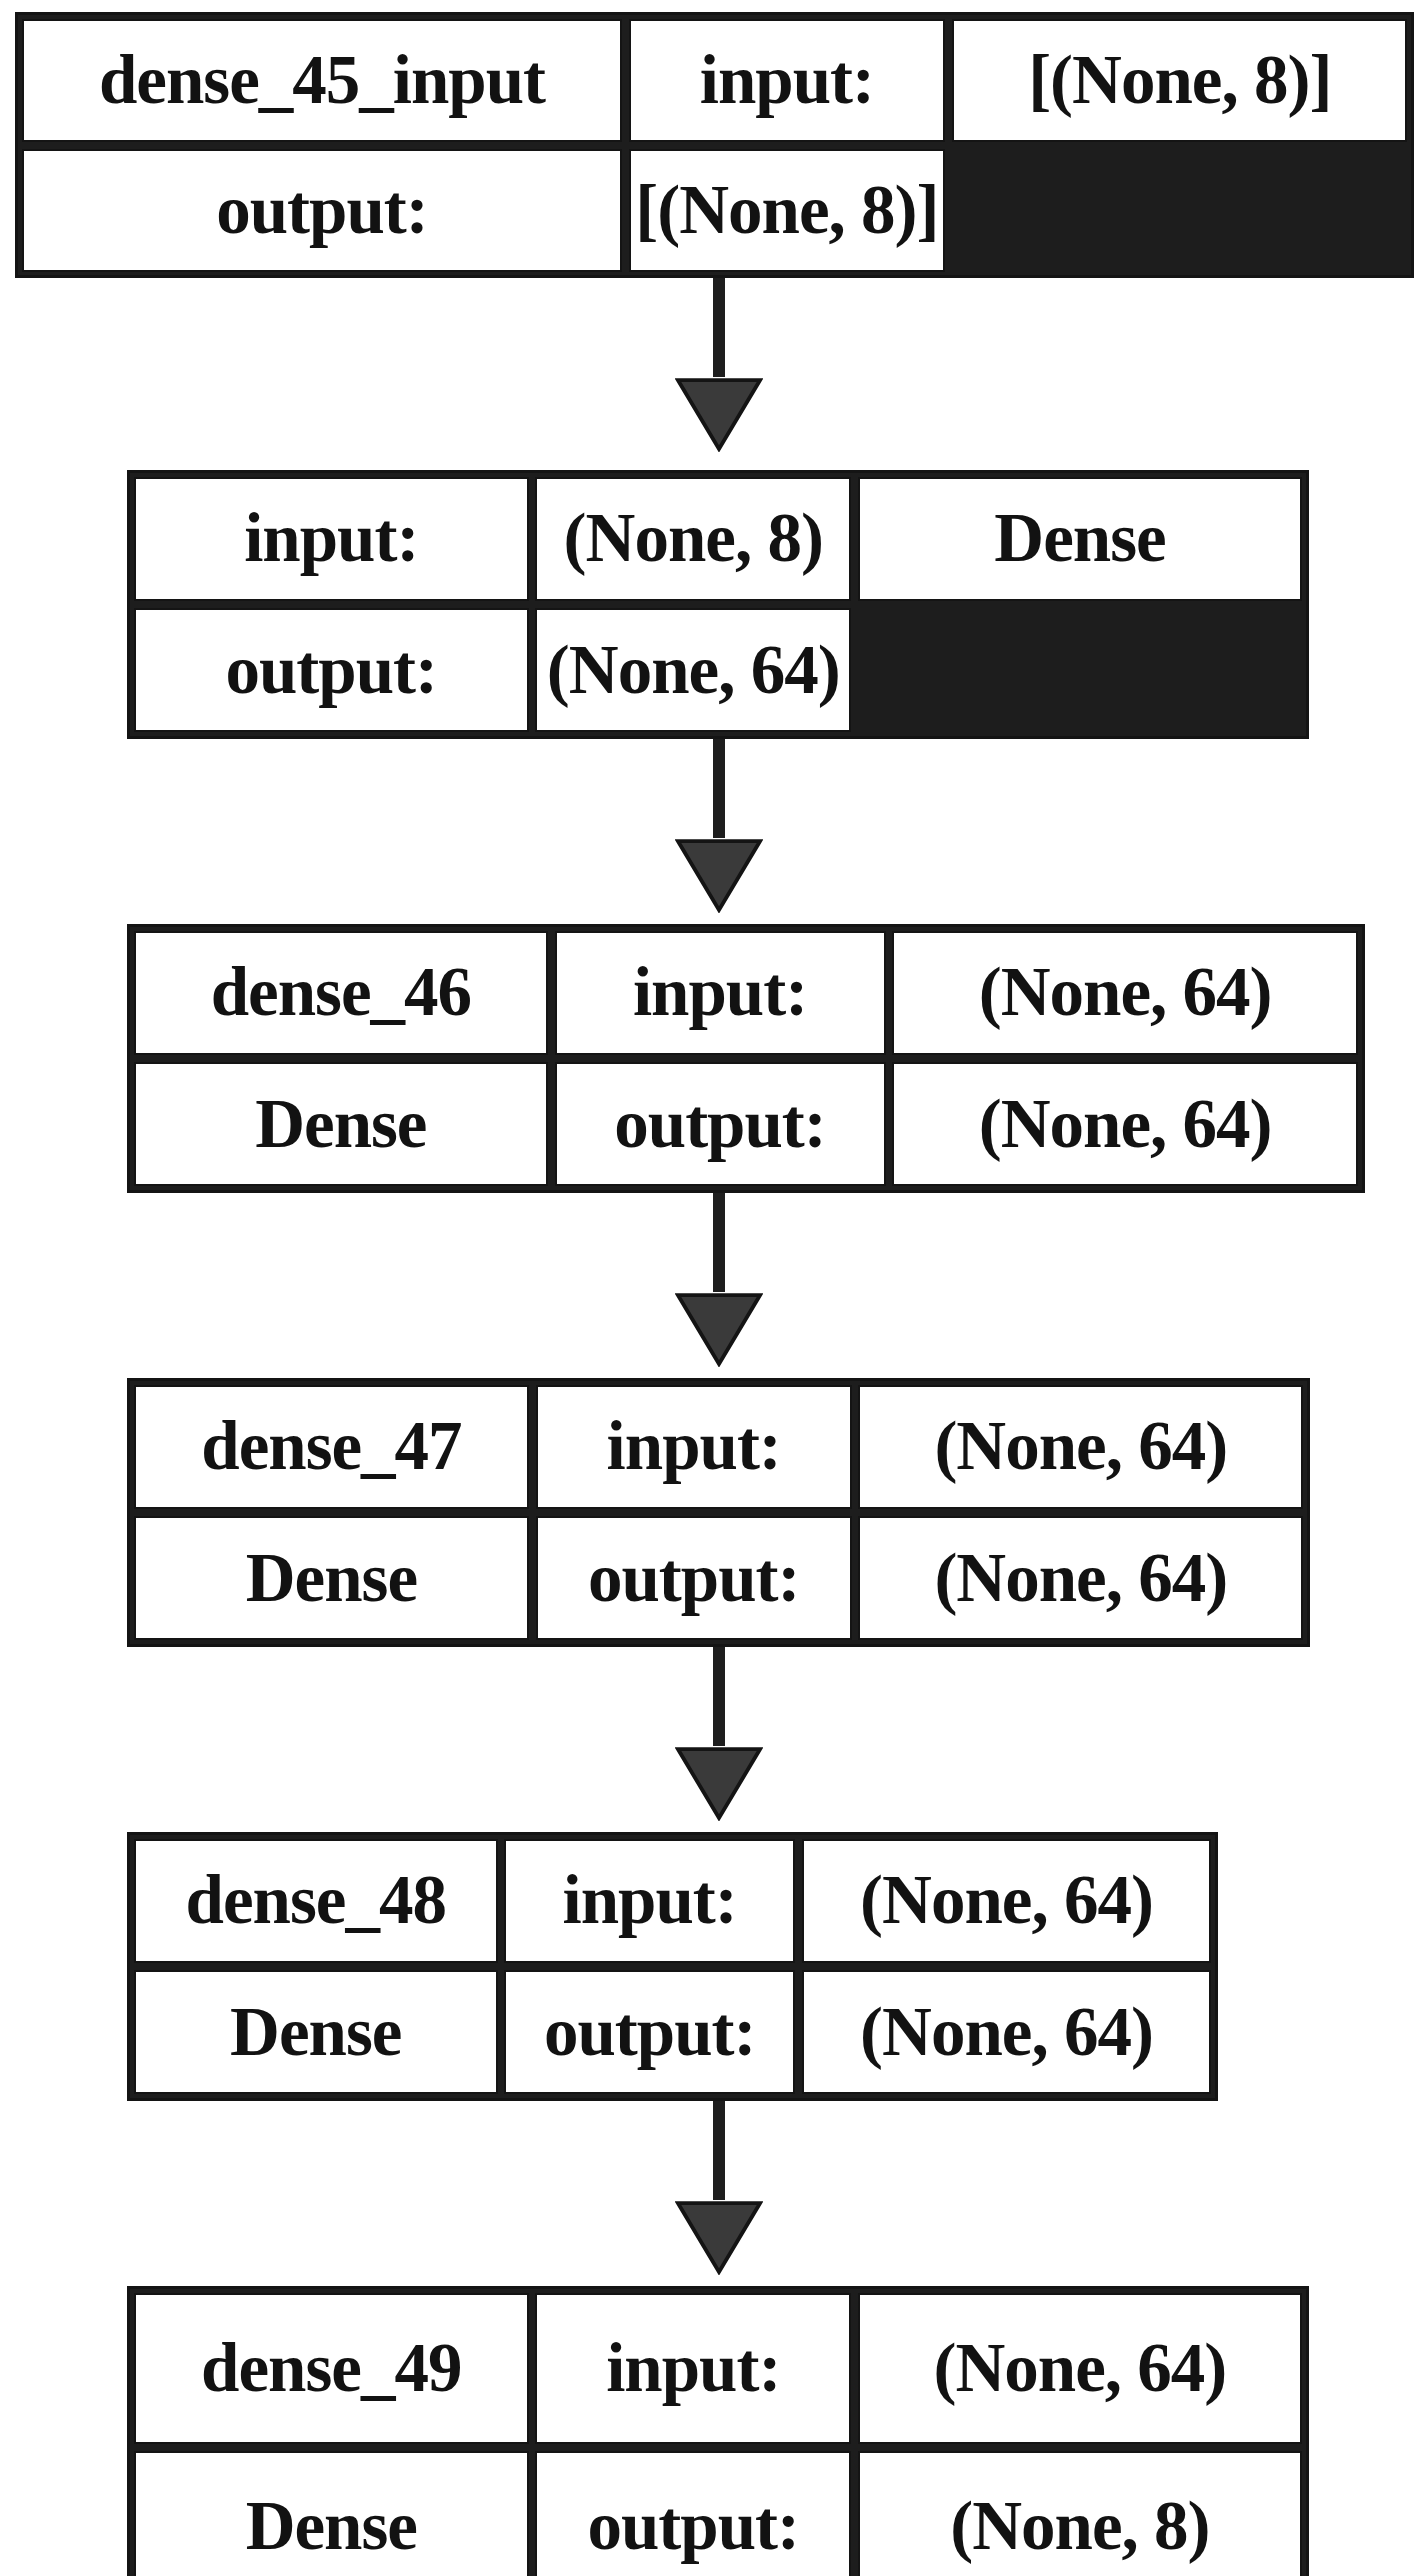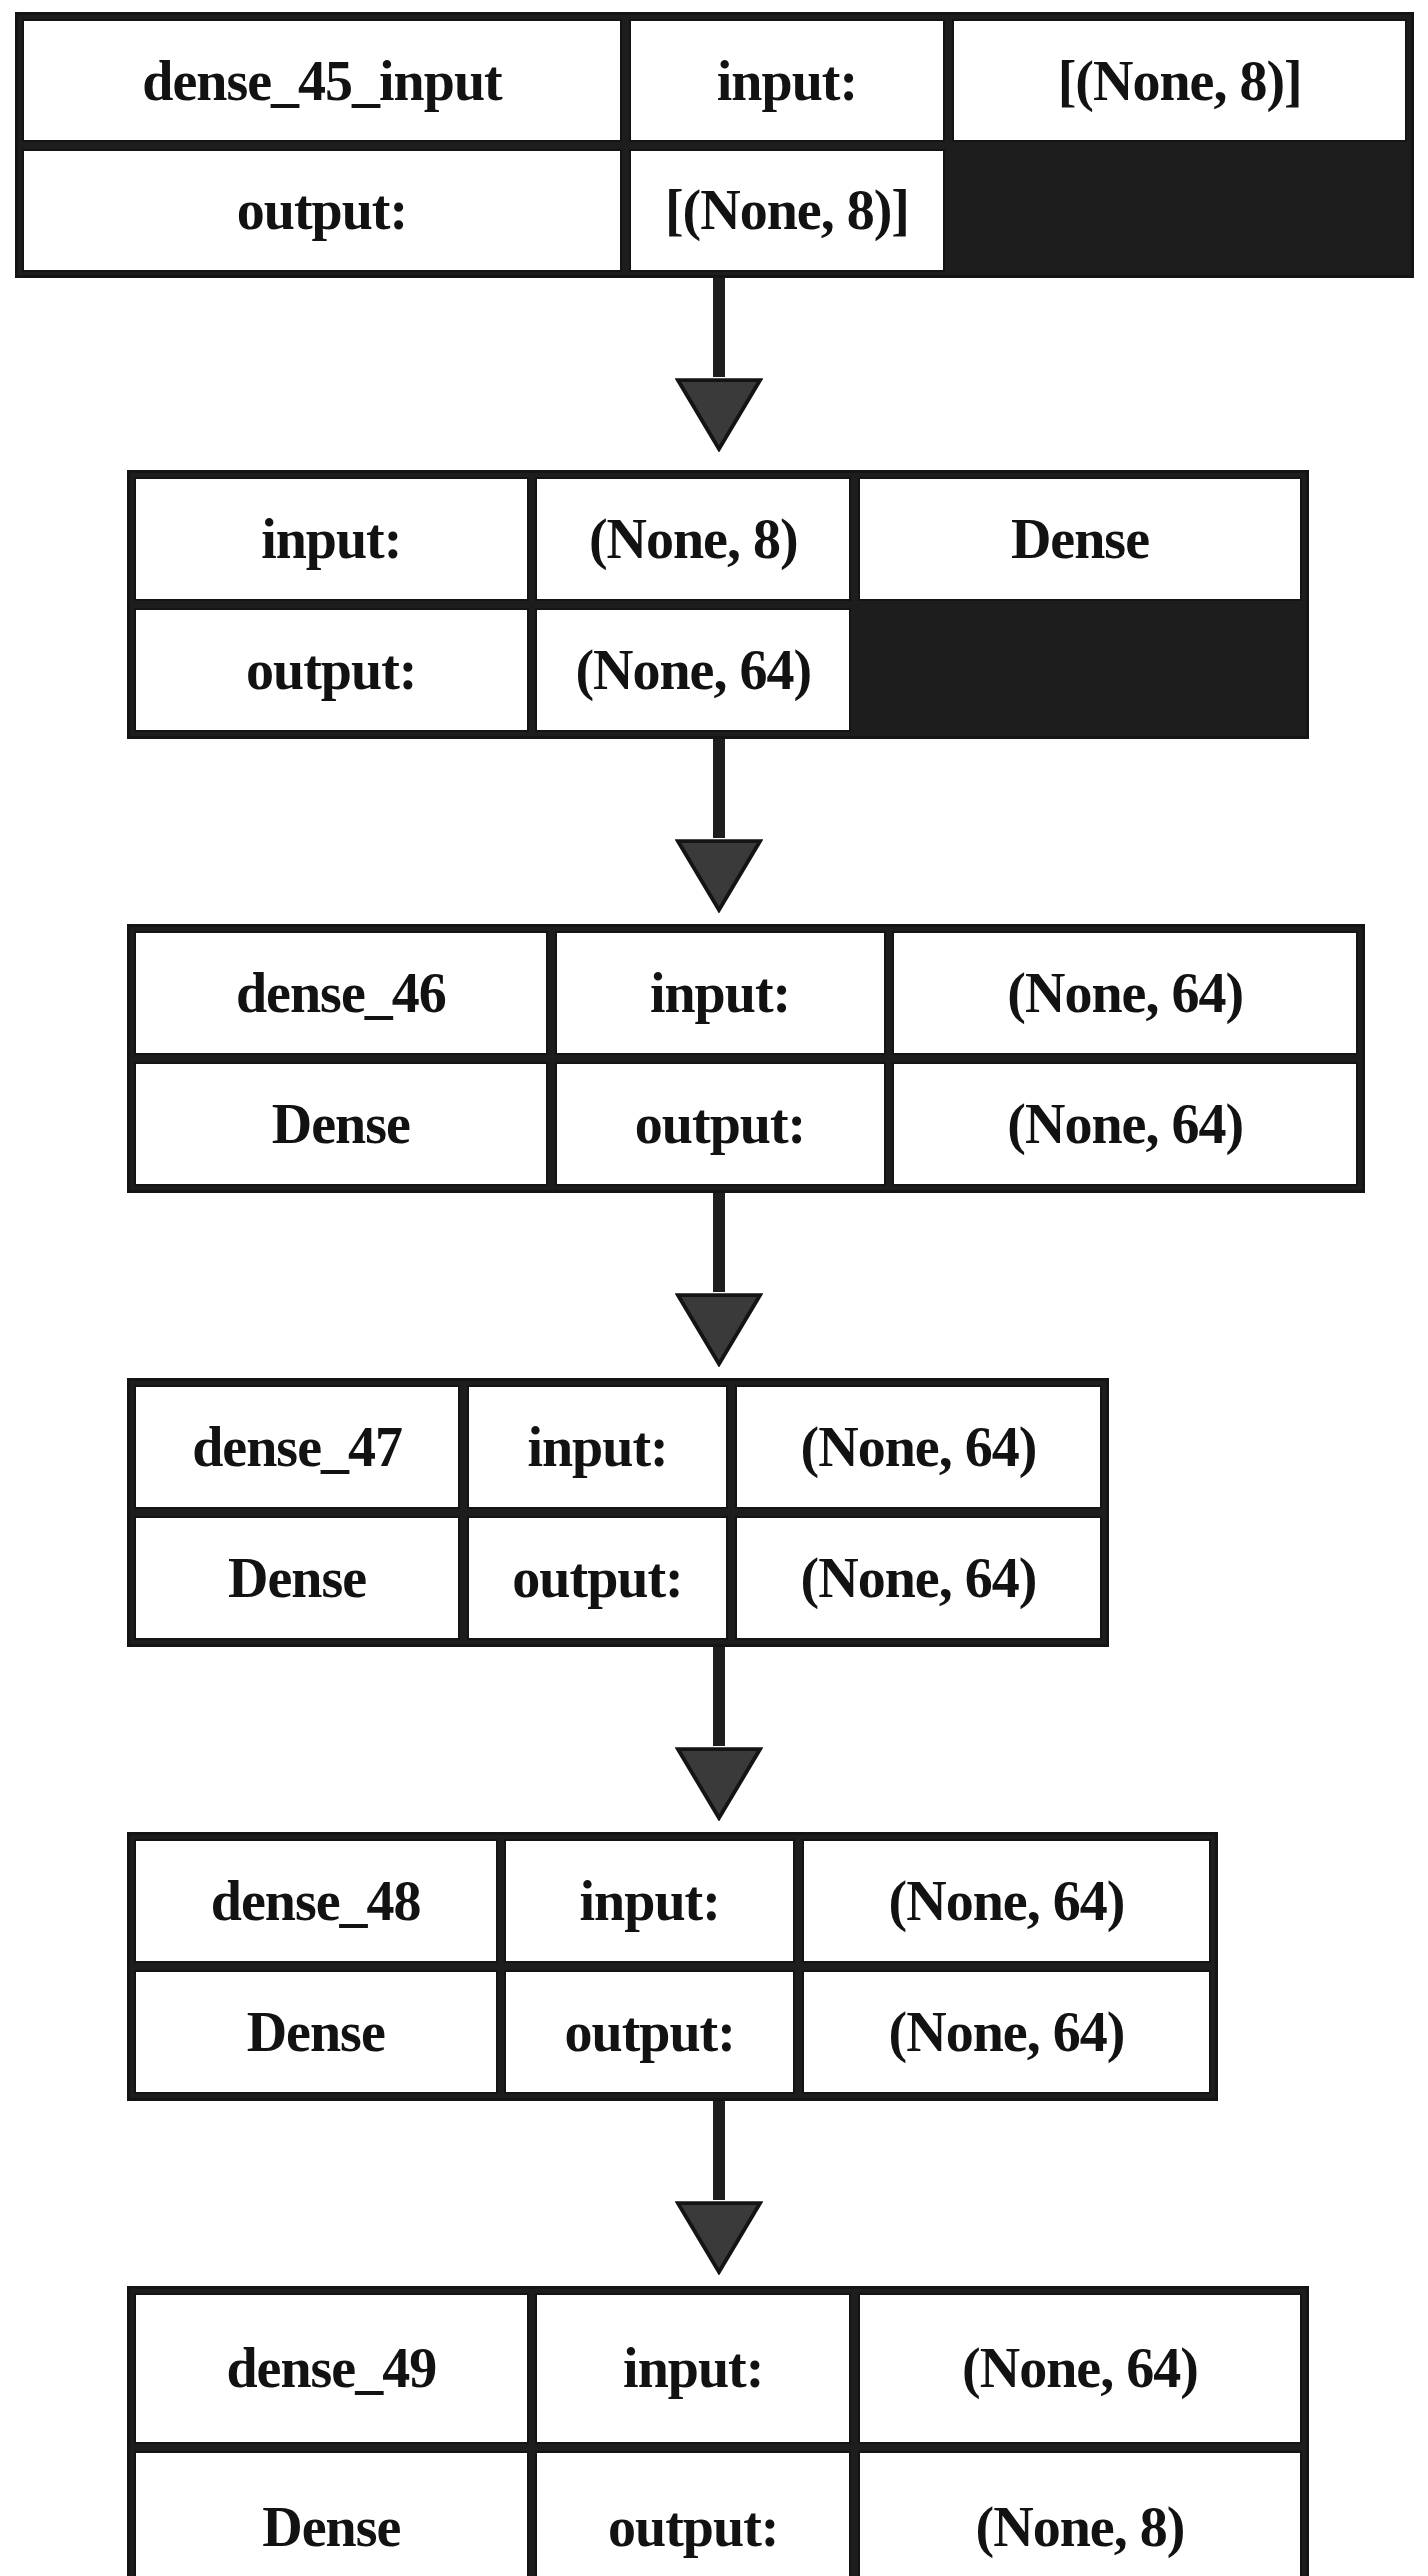--- a/index.html
+++ b/index.html
@@ -28,21 +28,21 @@
   }
   .node--wide { grid-template-columns: 640fr 338fr 486fr; }
   .node--std  { grid-template-columns: 423fr 338fr 476fr; }
   .cell {
     background: var(--cell-bg, #ffffff);
     border: 2.9px solid var(--border-color, #141414);
     display: flex;
     align-items: center;
     justify-content: center;
     font-weight: bold;
-    font-size: 56px;
+    font-size: 69px;
     letter-spacing: -1px;
     color: var(--text-color, #121212);
     white-space: nowrap;
     overflow: hidden;
   }
   
   .arrow {
     position: absolute;
     width: 88px;
     display: flex;
@@ -129,21 +129,21 @@
     <div class="cell">
       <span>(None, 64)</span>
     </div>
   </div>
     <div class="arrow" style="left: 675px; top: 1193px;">
     <div class="arrow-stem" style="height: 99px;"></div>
     <svg class="arrow-head" width="88" height="75" viewBox="0 0 92 78">
       <polygon points="3,3 89,3 46,75"></polygon>
     </svg>
   </div>
-    <div class="node node--std" style="left: 127px; top: 1378px; width: 982px; height: 269px;">
+    <div class="node node--std" style="left: 127px; top: 1378px; width: 1183px; height: 269px;">
     <div class="cell">
       <span>dense_47</span>
     </div>
     <div class="cell">
       <span>input:</span>
     </div>
     <div class="cell">
       <span>(None, 64)</span>
     </div>
     <div class="cell">

